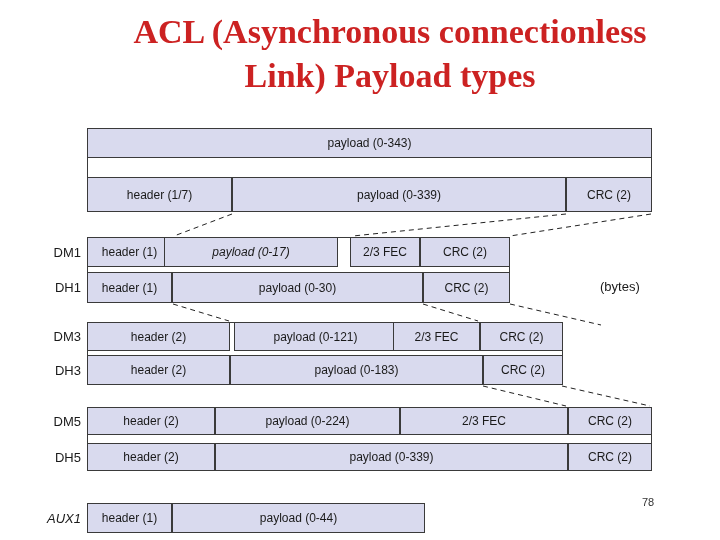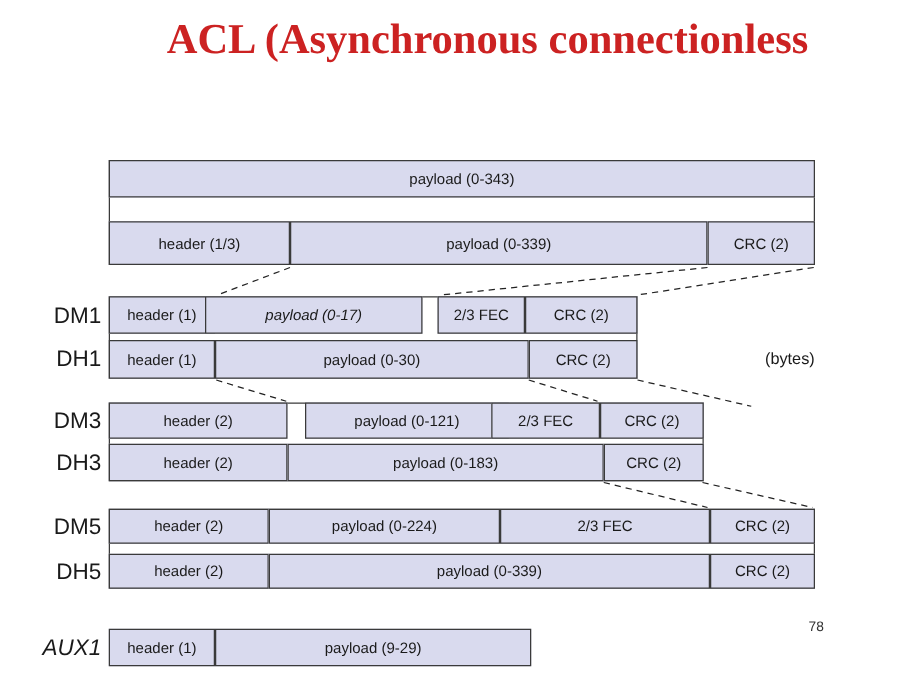--- a/index.html
+++ b/index.html
@@ -41,21 +41,21 @@
     box-sizing: border-box;
     display: flex;
     align-items: center;
     justify-content: center;
     font-size: 12px;
     white-space: nowrap;
     overflow: hidden;
   }
   .rowlabel {
     position: absolute;
-    font-size: 18px;
+    font-size: 13px;
     display: flex;
     align-items: center;
     justify-content: flex-end;
     padding-right: 3px;
     box-sizing: border-box;
     white-space: nowrap;
   }
   .note {
     position: absolute;
     font-size: 13px;
@@ -79,46 +79,47 @@
     fill: none;
   }
 </style>
 </head>
 <body>
 
 <div class="slide">
 
   <div class="title">
     <span>ACL (Asynchronous connectionless</span><br>
+    <span>Link) Payload types</span>
   </div>
 
   <div class="outline" style="left:87px; top:128px; width:565px; height:84px;"></div>
   <div class="cell" style="left:87px;  top:128px; width:565px; height:30px;">payload (0-343)</div>
-  <div class="cell" style="left:87px;  top:177px; width:145px; height:35px;">header (1/3)</div>
+  <div class="cell" style="left:87px;  top:177px; width:145px; height:35px;">header (1/7)</div>
   <div class="cell" style="left:232px; top:177px; width:334px; height:35px;">payload (0-339)</div>
   <div class="cell" style="left:566px; top:177px; width:86px;  height:35px;">CRC (2)</div>
 
   <div class="outline" style="left:87px; top:237px; width:423px; height:66px;"></div>
   <div class="rowlabel" style="left:40px; top:237px; width:44px; height:30px;">DM1</div>
   <div class="cell" style="left:87px;  top:237px; width:85px;  height:30px;">header (1)</div>
   <div class="cell" style="left:164px; top:237px; width:174px; height:30px;font-style:italic;">payload (0-17)</div>
   <div class="cell" style="left:350px; top:237px; width:70px;  height:30px;">2/3 FEC</div>
   <div class="cell" style="left:420px; top:237px; width:90px;  height:30px;">CRC (2)</div>
 
   <div class="rowlabel" style="left:40px; top:272px; width:44px; height:31px;">DH1</div>
   <div class="cell" style="left:87px;  top:272px; width:85px;  height:31px;">header (1)</div>
   <div class="cell" style="left:172px; top:272px; width:251px; height:31px;">payload (0-30)</div>
   <div class="cell" style="left:423px; top:272px; width:87px;  height:31px;">CRC (2)</div>
 
-  <div class="note" style="left:600px; top:279px;margin-left:12px;">(bytes)</div>
+  <div class="note" style="left:600px; top:279px;">(bytes)</div>
 
   <div class="outline" style="left:87px; top:322px; width:476px; height:63px;"></div>
   <div class="rowlabel" style="left:36px; top:322px; width:48px; height:29px;">DM3</div>
   <div class="cell" style="left:87px;  top:322px; width:143px; height:29px;">header (2)</div>
-  <div class="cell" style="left:244px; top:322px; width:163px; height:29px;">payload (0-121)</div>
+  <div class="cell" style="left:234px; top:322px; width:163px; height:29px;">payload (0-121)</div>
   <div class="cell" style="left:393px; top:322px; width:87px;  height:29px;">2/3 FEC</div>
   <div class="cell" style="left:480px; top:322px; width:83px;  height:29px;">CRC (2)</div>
 
   <div class="rowlabel" style="left:36px; top:355px; width:48px; height:30px;">DH3</div>
   <div class="cell" style="left:87px;  top:355px; width:143px; height:30px;">header (2)</div>
   <div class="cell" style="left:230px; top:355px; width:253px; height:30px;">payload (0-183)</div>
   <div class="cell" style="left:483px; top:355px; width:80px;  height:30px;">CRC (2)</div>
 
   <div class="outline" style="left:87px; top:407px; width:565px; height:64px;"></div>
   <div class="rowlabel" style="left:36px; top:407px; width:48px; height:28px;">DM5</div>
@@ -127,23 +128,23 @@
   <div class="cell" style="left:400px; top:407px; width:168px; height:28px;">2/3 FEC</div>
   <div class="cell" style="left:568px; top:407px; width:84px;  height:28px;">CRC (2)</div>
 
   <div class="rowlabel" style="left:36px; top:443px; width:48px; height:28px;">DH5</div>
   <div class="cell" style="left:87px;  top:443px; width:128px; height:28px;">header (2)</div>
   <div class="cell" style="left:215px; top:443px; width:353px; height:28px;">payload (0-339)</div>
   <div class="cell" style="left:568px; top:443px; width:84px;  height:28px;">CRC (2)</div>
 
   <div class="rowlabel" style="left:30px; top:503px; width:54px; height:30px;font-style:italic;">AUX1</div>
   <div class="cell" style="left:87px;  top:503px; width:85px;  height:30px;">header (1)</div>
-  <div class="cell" style="left:172px; top:503px; width:253px; height:30px;">payload (9-29)</div>
+  <div class="cell" style="left:172px; top:503px; width:253px; height:30px;">payload (0-44)</div>
 
-  <div class="pagenum" style="left:642px; top:496px; width:22px; text-align:center;">78</div>
+  <div class="pagenum" style="left:642px; top:496px; width:22px; text-align:left;">78</div>
 
   <svg class="connectors">
     <line x1="232" y1="214" x2="174" y2="236"></line>
     <line x1="566" y1="214" x2="353" y2="236"></line>
     <line x1="651" y1="214" x2="510" y2="236"></line>
     <line x1="173" y1="304" x2="229" y2="321"></line>
     <line x1="423" y1="304" x2="478" y2="321"></line>
     <line x1="510" y1="304" x2="601" y2="325"></line>
     <line x1="483" y1="386" x2="566" y2="406"></line>
     <line x1="562" y1="386" x2="650" y2="406"></line>

